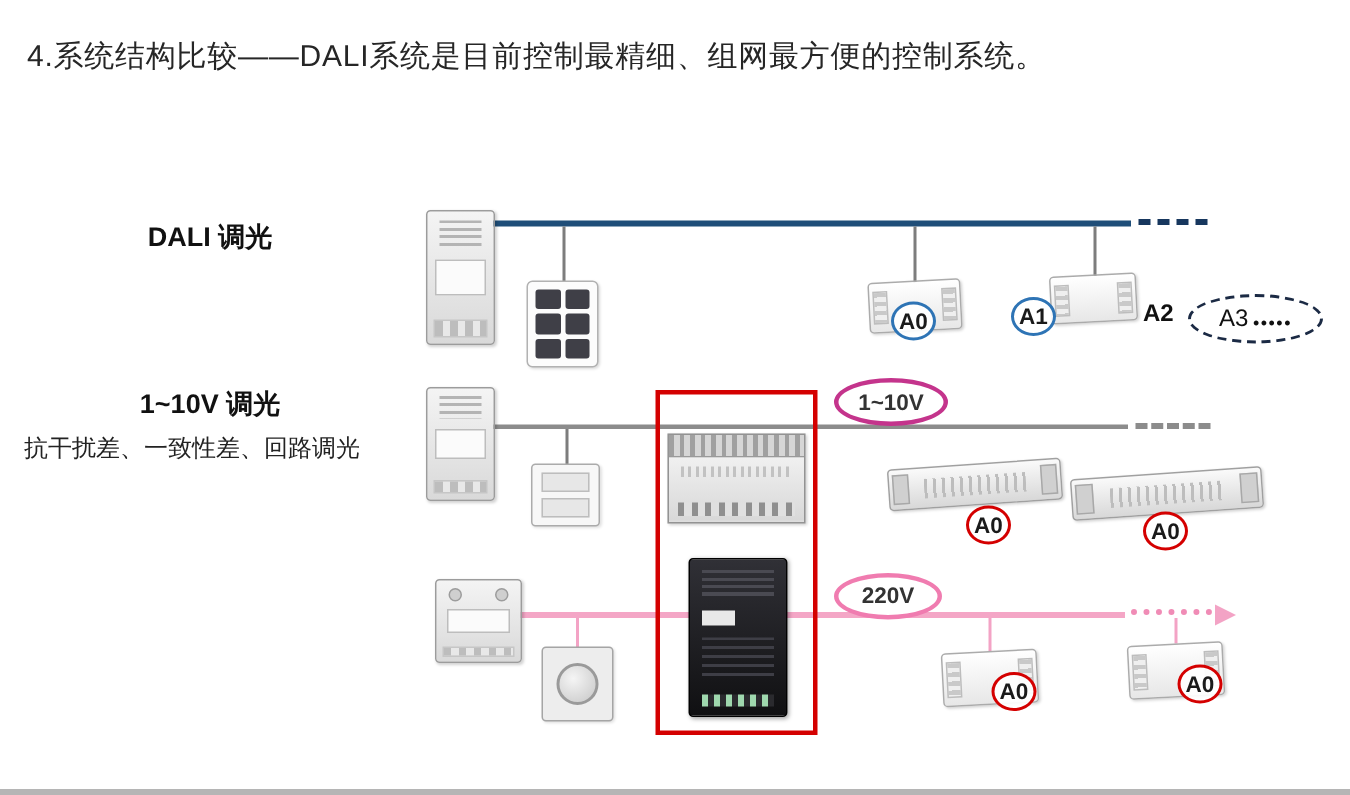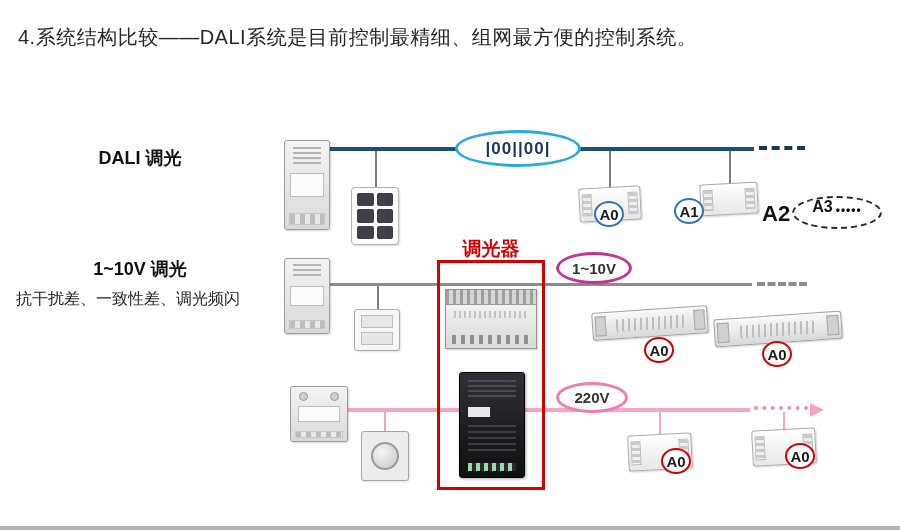--- a/index.html
+++ b/index.html
@@ -19,23 +19,23 @@
   .vline { position:absolute; width:2px; background:#7d7d7d; }
   .vline.pink { background:#F3A3C5; }
   .dash-navy { position:absolute; border-top:4px dashed #17375E; }
   .dash-gray { position:absolute; border-top:4px dashed #8C8C8C; }
   .dot-pink  { position:absolute; border-top:4px dotted #F08CB6; }
   .arrow-pink { position:absolute; width:0; height:0; border-top:7px solid transparent; border-bottom:7px solid transparent; border-left:14px solid #F3A3C5; }
 
   .ellipse { position:absolute; border:3px solid #999; border-radius:50%; background:#fff;
              display:flex; align-items:center; justify-content:center; font-weight:bold; color:#333; }
   .dashed-ellipse { position:absolute; border:2px dashed #1b2a44; border-radius:50%;
-             display:flex; justify-content:center; font-weight:bold; font-size:16px; color:#111; }
+             display:flex; align-items:center; justify-content:center; font-weight:normal; font-size:16px; color:#111; }
   .dashed-ellipse .dots { font-size:12px; letter-spacing:1px; margin-left:3px; padding-top:5px; }
-  .node-text { position:absolute; font-weight:bold; font-size:22px; color:#111; }
+  .node-text { position:absolute; font-weight:bold; font-size:16px; color:#111; }
 
   .badge { position:absolute; width:30px; height:26px; border-radius:50%; background:rgba(255,255,255,.92);
            display:flex; align-items:center; justify-content:center; font-weight:bold; font-size:15px; color:#1a1a1a; }
   .badge.blue { border:2px solid #2E74B5; }
   .badge.red  { border:2px solid #D40000; }
 
   
   .din { position:absolute; background:linear-gradient(180deg,#f4f4f4,#d9d9d9); border:1px solid #9c9c9c; border-radius:3px; box-shadow:1px 1px 2px rgba(0,0,0,.18); }
   .din-vents { position:absolute; left:18%; right:18%; top:7%; height:20%; background:repeating-linear-gradient(180deg,#b4b4b4 0 2px,transparent 2px 5px); }
   .din-face { position:absolute; left:12%; right:12%; top:36%; height:28%; background:#fbfbfb; border:1px solid #bdbdbd; }
@@ -127,26 +127,23 @@
   </div>
   <div class="badge blue" style="left:674px;top:198px">A1</div>
 
   <div class="node-text" style="left:762px;top:201px">A2</div>
 
   <div class="dashed-ellipse" style="left:792px;top:196px;width:90px;height:33px">
     <span>A3</span>
     <span class="dots">•••••</span>
   </div>
 
-  <div class="ellipse" style="left:455px;top:130px;width:126px;height:37px;border-color:#29ABE2;color:#17375E;font-size:17px;letter-spacing:1px">
-    <span>|00||00|</span>
-  </div>
 
   <div class="row-label" style="left:55px;top:257px;width:170px">1~10V 调光</div>
-  <div class="row-sub left" style="left:16px;top:289px;width:262px">抗干扰差、一致性差、调光频闪</div>
+  <div class="row-sub left" style="left:16px;top:289px;width:262px">抗干扰差、一致性差、回路调光</div>
 
   <div class="bus" style="left:302px;top:283px;width:450px;height:3px;background:#8C8C8C"></div>
   <div class="dash-gray" style="left:757px;top:282px;width:50px"></div>
 
   <div class="vline" style="left:377px;top:286px;height:24px"></div>
 
   <div class="din" style="left:284px;top:258px;width:46px;height:76px">
     <div class="din-vents"></div>
     <div class="din-face"></div>
     <div class="din-term"></div>
@@ -220,17 +217,16 @@
     <i class="dl"></i>
       <i class="dr"></i>
   </div>
   <div class="badge red" style="left:785px;top:443px">A0</div>
 
   <div class="ellipse" style="left:556px;top:382px;width:72px;height:31px;border-color:#F07CB0;color:#333;font-size:15px">
     <span>220V</span>
   </div>
 
   <div class="redbox" style="left:437px;top:260px;width:108px;height:230px"></div>
-  <div class="red-label" style="left:427px;top:236px;width:128px">调光器</div>
 
   <div class="bottom-edge"></div>
 
 </div>
 
 </body></html>

